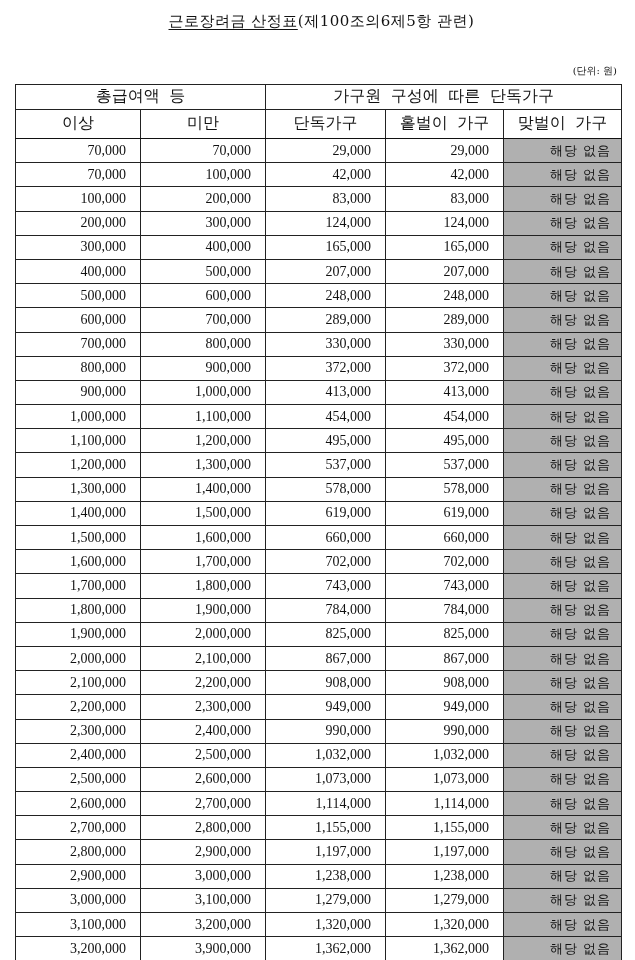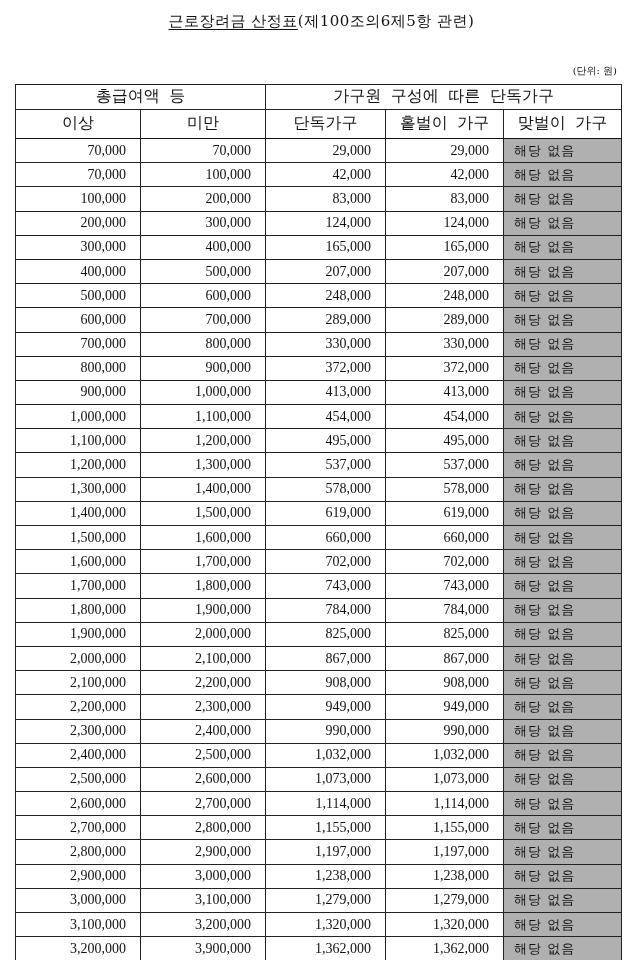--- a/index.html
+++ b/index.html
@@ -66,21 +66,21 @@
     }
     table.grid tr.h1 th { height: 24px; }
     table.grid tr.h2 th { height: 28px; border-bottom: 1.5px solid #111; }
     table.grid td.num {
       text-align: right;
       padding-right: 14px;
       font-size: 14px;
     }
     table.grid td.na {
       background: #b0b0b0;
-      text-align: left;
+      text-align: right;
       font-family: "DejaVu Serif", serif;
       font-size: 13px;
       letter-spacing: 1px;
     }
     table.grid td.c3, table.grid td.c4 { padding-right: 14px; }
   </style>
 </head>
 <body>
 
 <div class="title">

